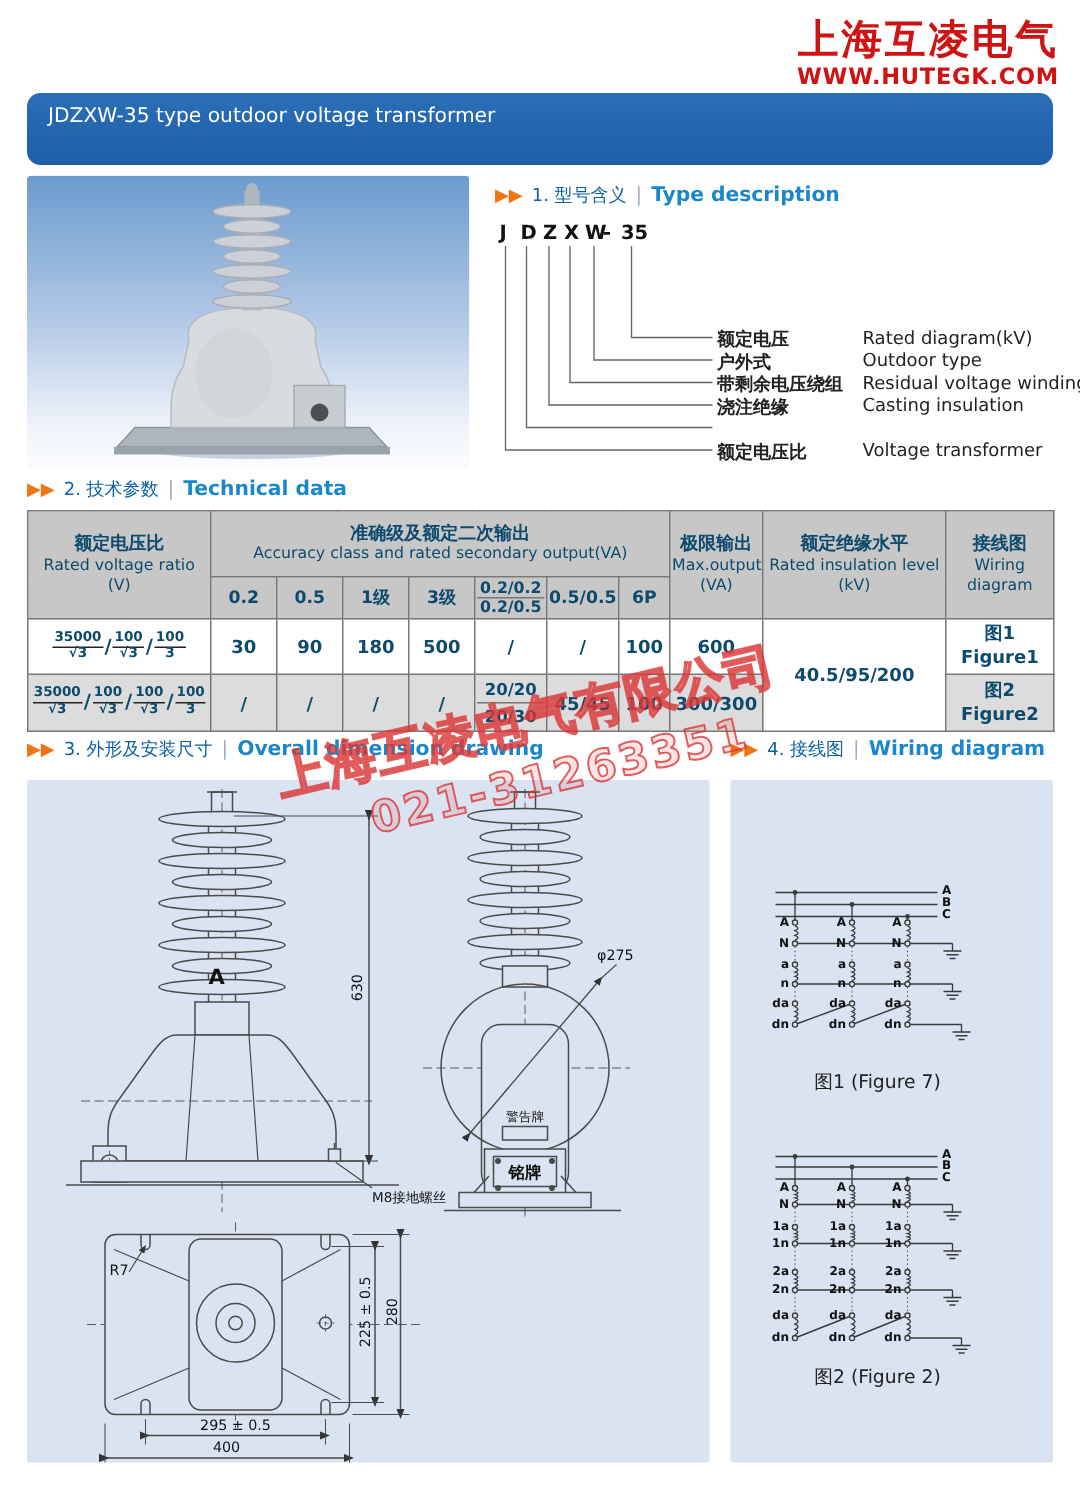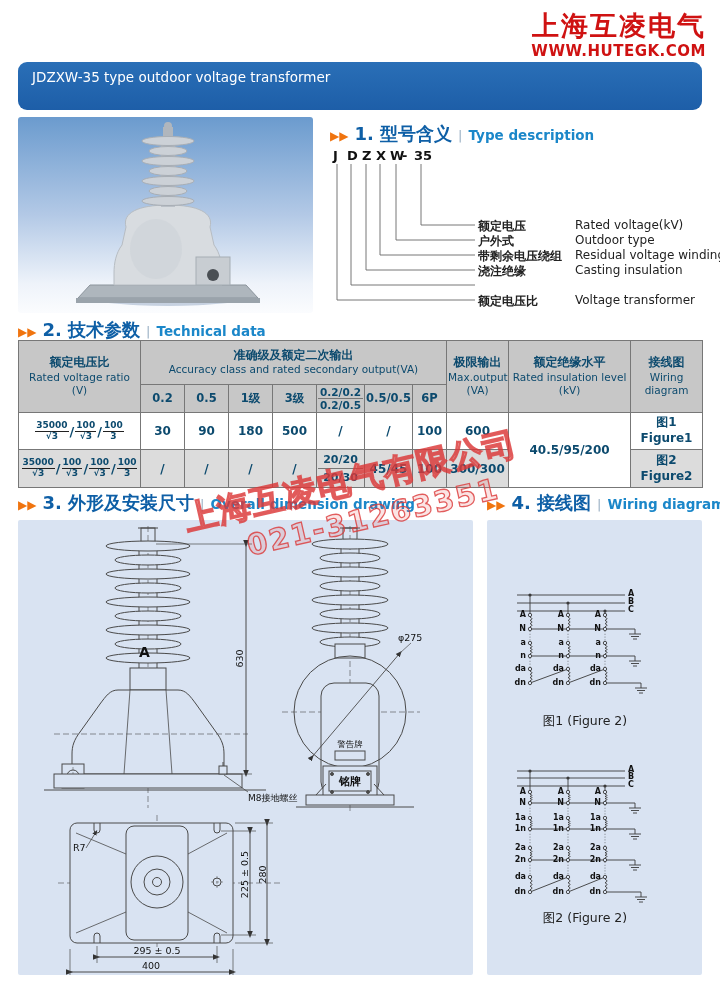--- a/index.html
+++ b/index.html
@@ -10,21 +10,21 @@
 .site{position:absolute;top:42px;right:14px;color:#cf1212;font-size:15px;font-weight:bold;letter-spacing:.5px}
 
 .titlebar{position:absolute;left:18px;top:62px;width:684px;height:48px;background:linear-gradient(180deg,#2a6fb7,#1d5ea8);border-radius:9px;color:#fff;padding:5px 14px}
 .t-zh{font-size:15px;font-weight:bold}
 .t-en{font-size:13.5px;margin-top:2px}
 
 .photo{position:absolute;left:18px;top:117px;width:295px;height:196px;border-radius:3px;overflow:hidden}
 
 .sec-head{position:absolute;display:flex;gap:6px;align-items:baseline;white-space:nowrap}
 .arrows{color:#f0740f;font-size:12px;font-weight:bold}
-.sec-zh{color:#0e5fa6;font-size:18px;font-weight:bold}
+.sec-zh{color:#0e5fa6;font-size:12px;font-weight:normal}
 .sec-div{color:#9ab0c4;font-size:13px}
 .sec-en{color:#1b87c9;font-size:13.5px;font-weight:bold}
 #sh1{left:330px;top:122px}#sh2{left:18px;top:318px}#sh3{left:18px;top:491px}#sh4{left:487px;top:491px}
 
 .typedesc{position:absolute;left:325px;top:118px;width:395px;height:196px}
 .model-row span{position:absolute;top:30px;font-weight:bold;font-size:13px;color:#111}
 .connectors{position:absolute;left:0;top:0;pointer-events:none}
 .td-row{position:absolute;left:153px;display:flex;font-size:12px;color:#222;white-space:nowrap}
 .td-zh{width:97px;font-weight:bold}
 
@@ -130,21 +130,21 @@
         <path d="M96 46 V107 H150"></path>
           <path d="M71 46 V122 H150"></path>
           <path d="M55 46 V137 H150"></path>
         <path d="M41 46 V152 H150"></path>
           <path d="M26 46 V167 H150"></path>
           <path d="M12 46 V182 H150"></path>
       </g>
     </svg>
     <div class="td-row" style="top:100px">
         <span class="td-zh">额定电压</span>
-        <span class="td-en">Rated voltage(kV)</span>
+        <span class="td-en">Rated diagram(kV)</span>
       </div>
     <div class="td-row" style="top:115px">
         <span class="td-zh">户外式</span>
         <span class="td-en">Outdoor type</span>
       </div>
     <div class="td-row" style="top:130px">
         <span class="td-zh">带剩余电压绕组</span>
         <span class="td-en">Residual voltage winding</span>
       </div>
     <div class="td-row" style="top:145px">
@@ -442,21 +442,21 @@
           <span class="wlab" style="left: 59px; top: 76px;">n</span>
           <span class="wlab" style="left: 59px; top: 89px;">da</span>
           <span class="wlab" style="left: 59px; top: 103px;">dn</span>
           <span class="wlab" style="left: 96px; top: 35px;">A</span>
           <span class="wlab" style="left: 96px; top: 49px;">N</span>
           <span class="wlab" style="left: 96px; top: 63px;">a</span>
           <span class="wlab" style="left: 96px; top: 76px;">n</span>
           <span class="wlab" style="left: 96px; top: 89px;">da</span>
           <span class="wlab" style="left: 96px; top: 103px;">dn</span>
         </div>
-      <div class="wcap">图1 (Figure 2)</div>
+      <div class="wcap">图1 (Figure 7)</div>
     </div>
     <div class="wfig" id="fig2">
       <svg id="fig2-svg" width="215" height="195" viewBox="0 0 215 195">
           <g stroke="#3a3a3a" stroke-width="0.9" fill="none">
             <line x1="30" y1="23" x2="138" y2="23"></line>
             <line x1="30" y1="30" x2="138" y2="30"></line>
             <line x1="30" y1="38" x2="138" y2="38"></line>
             <line x1="43" y1="55" x2="148" y2="55"></line>
             <line x1="148" y1="55" x2="148" y2="60"></line>
             <path d="M142 60 H154 M144 62.5 H152 M146 65 H150"></path>

